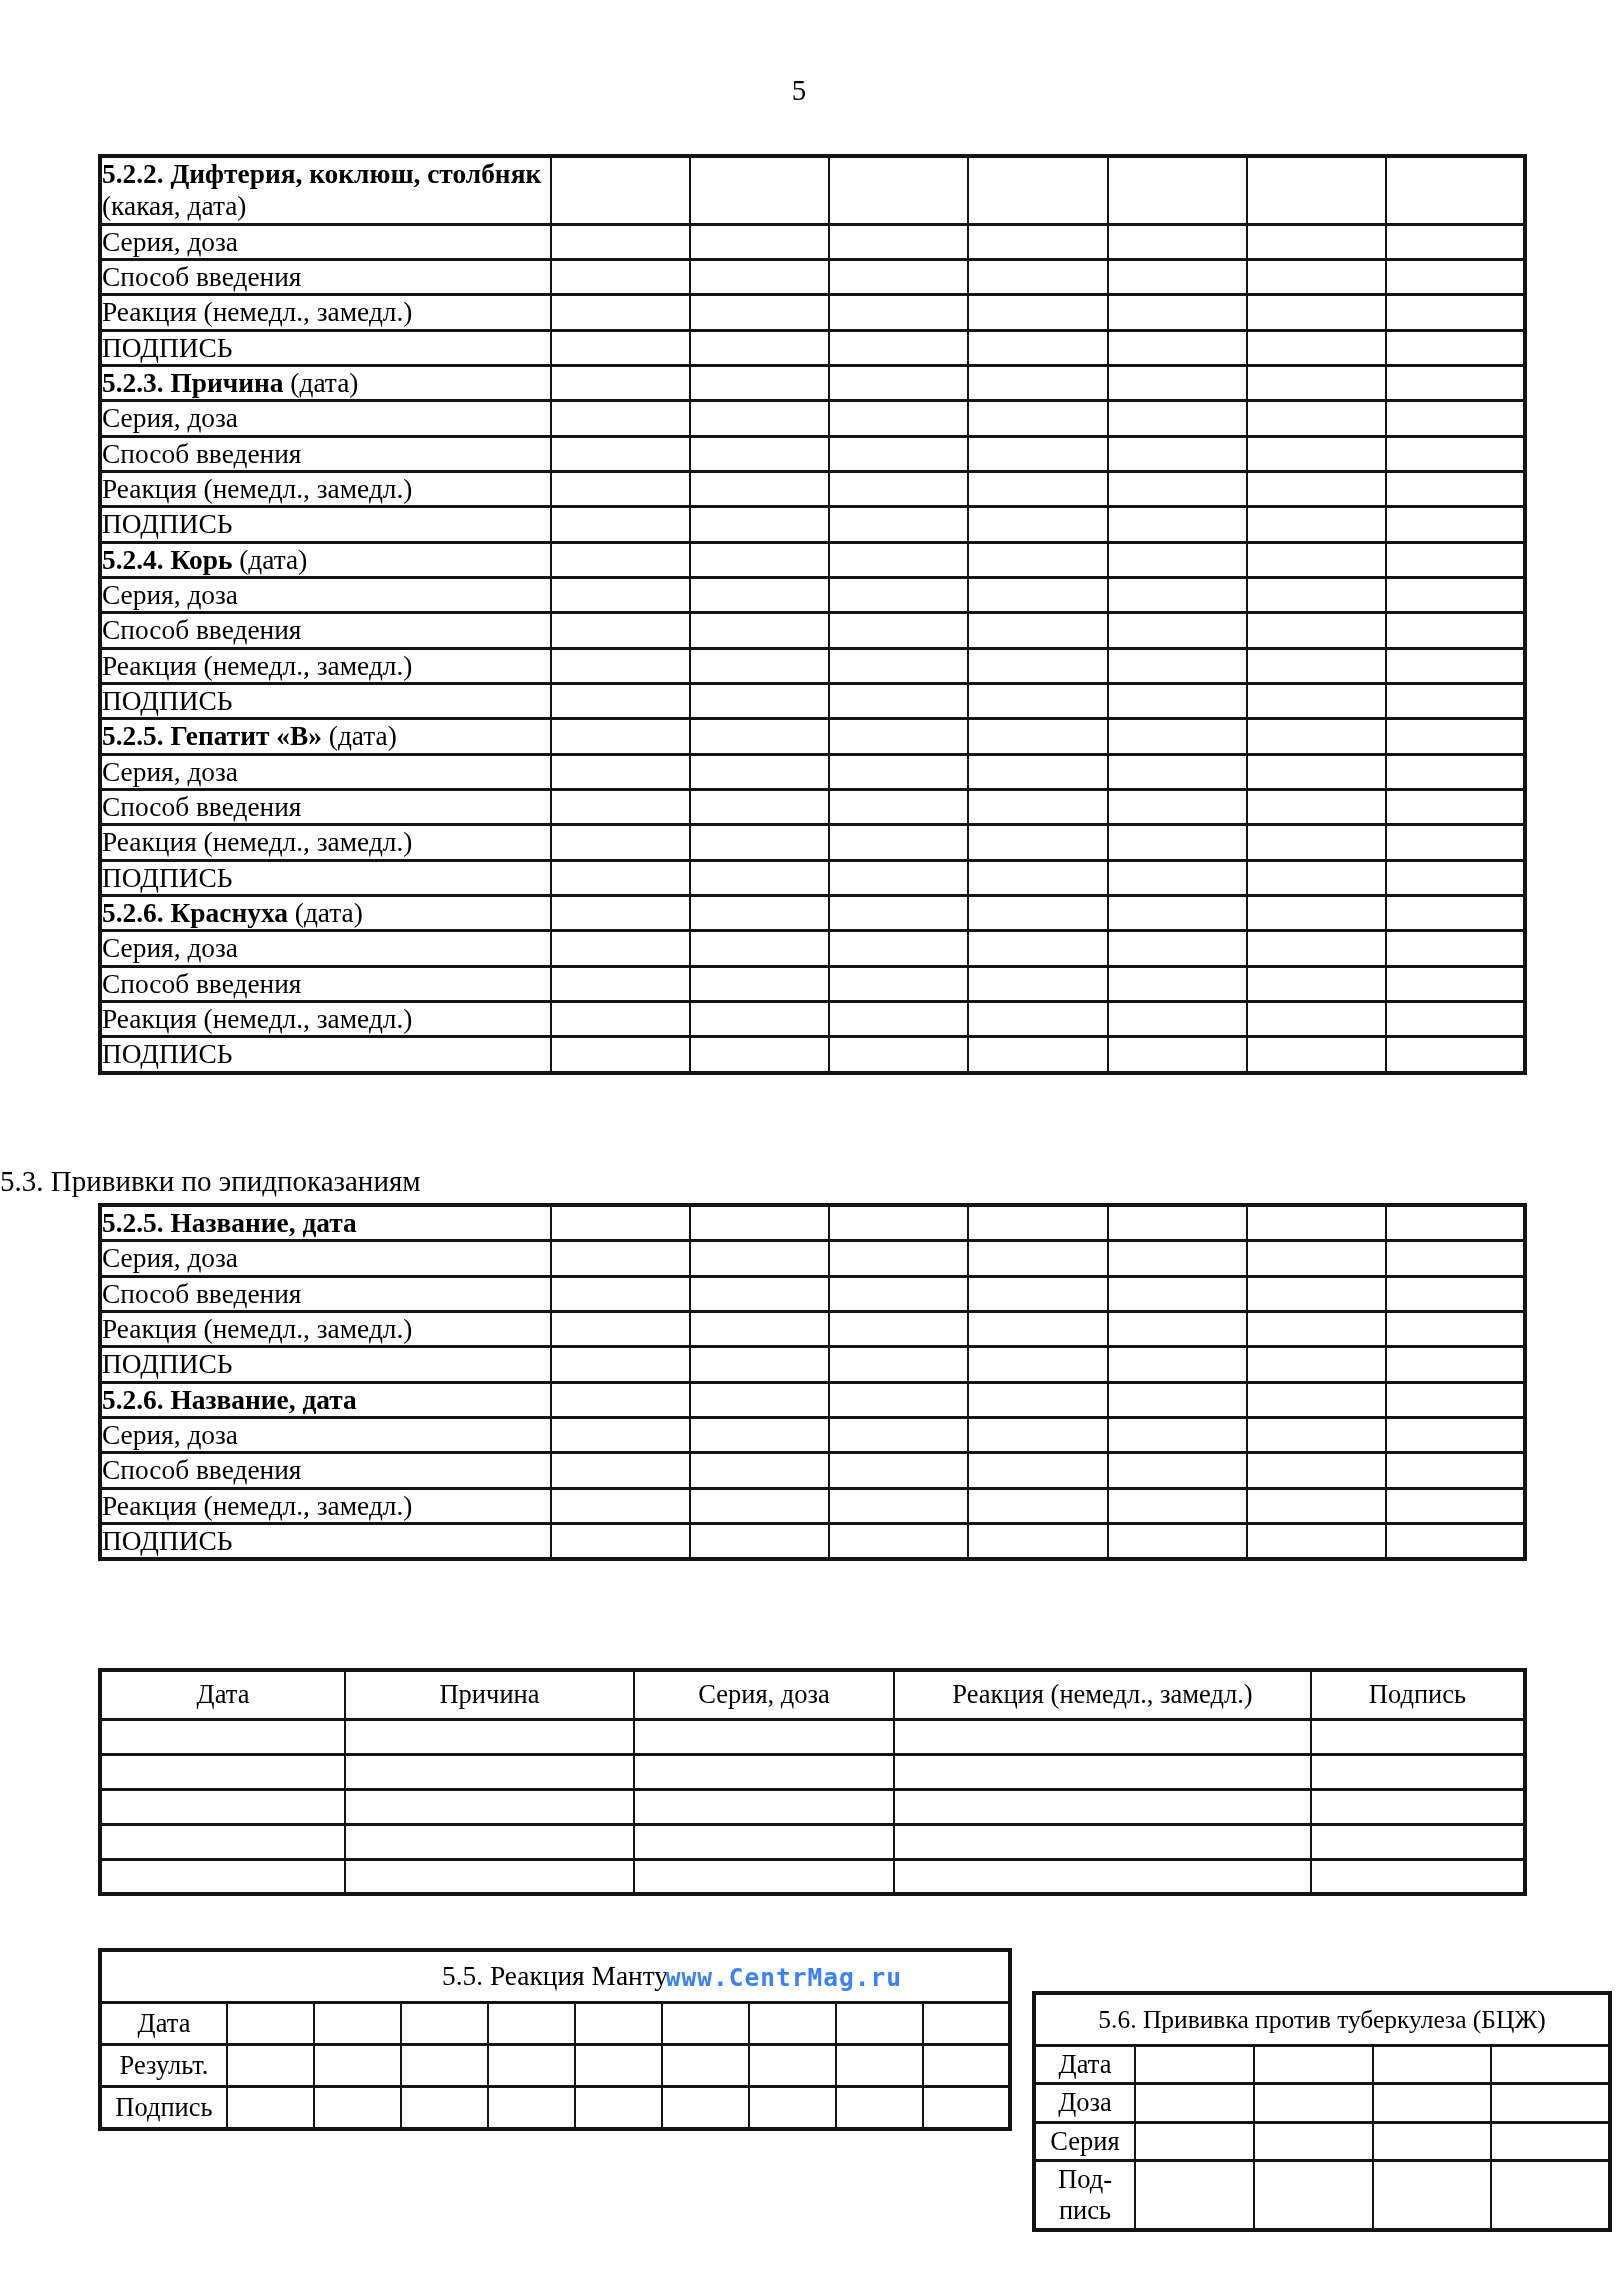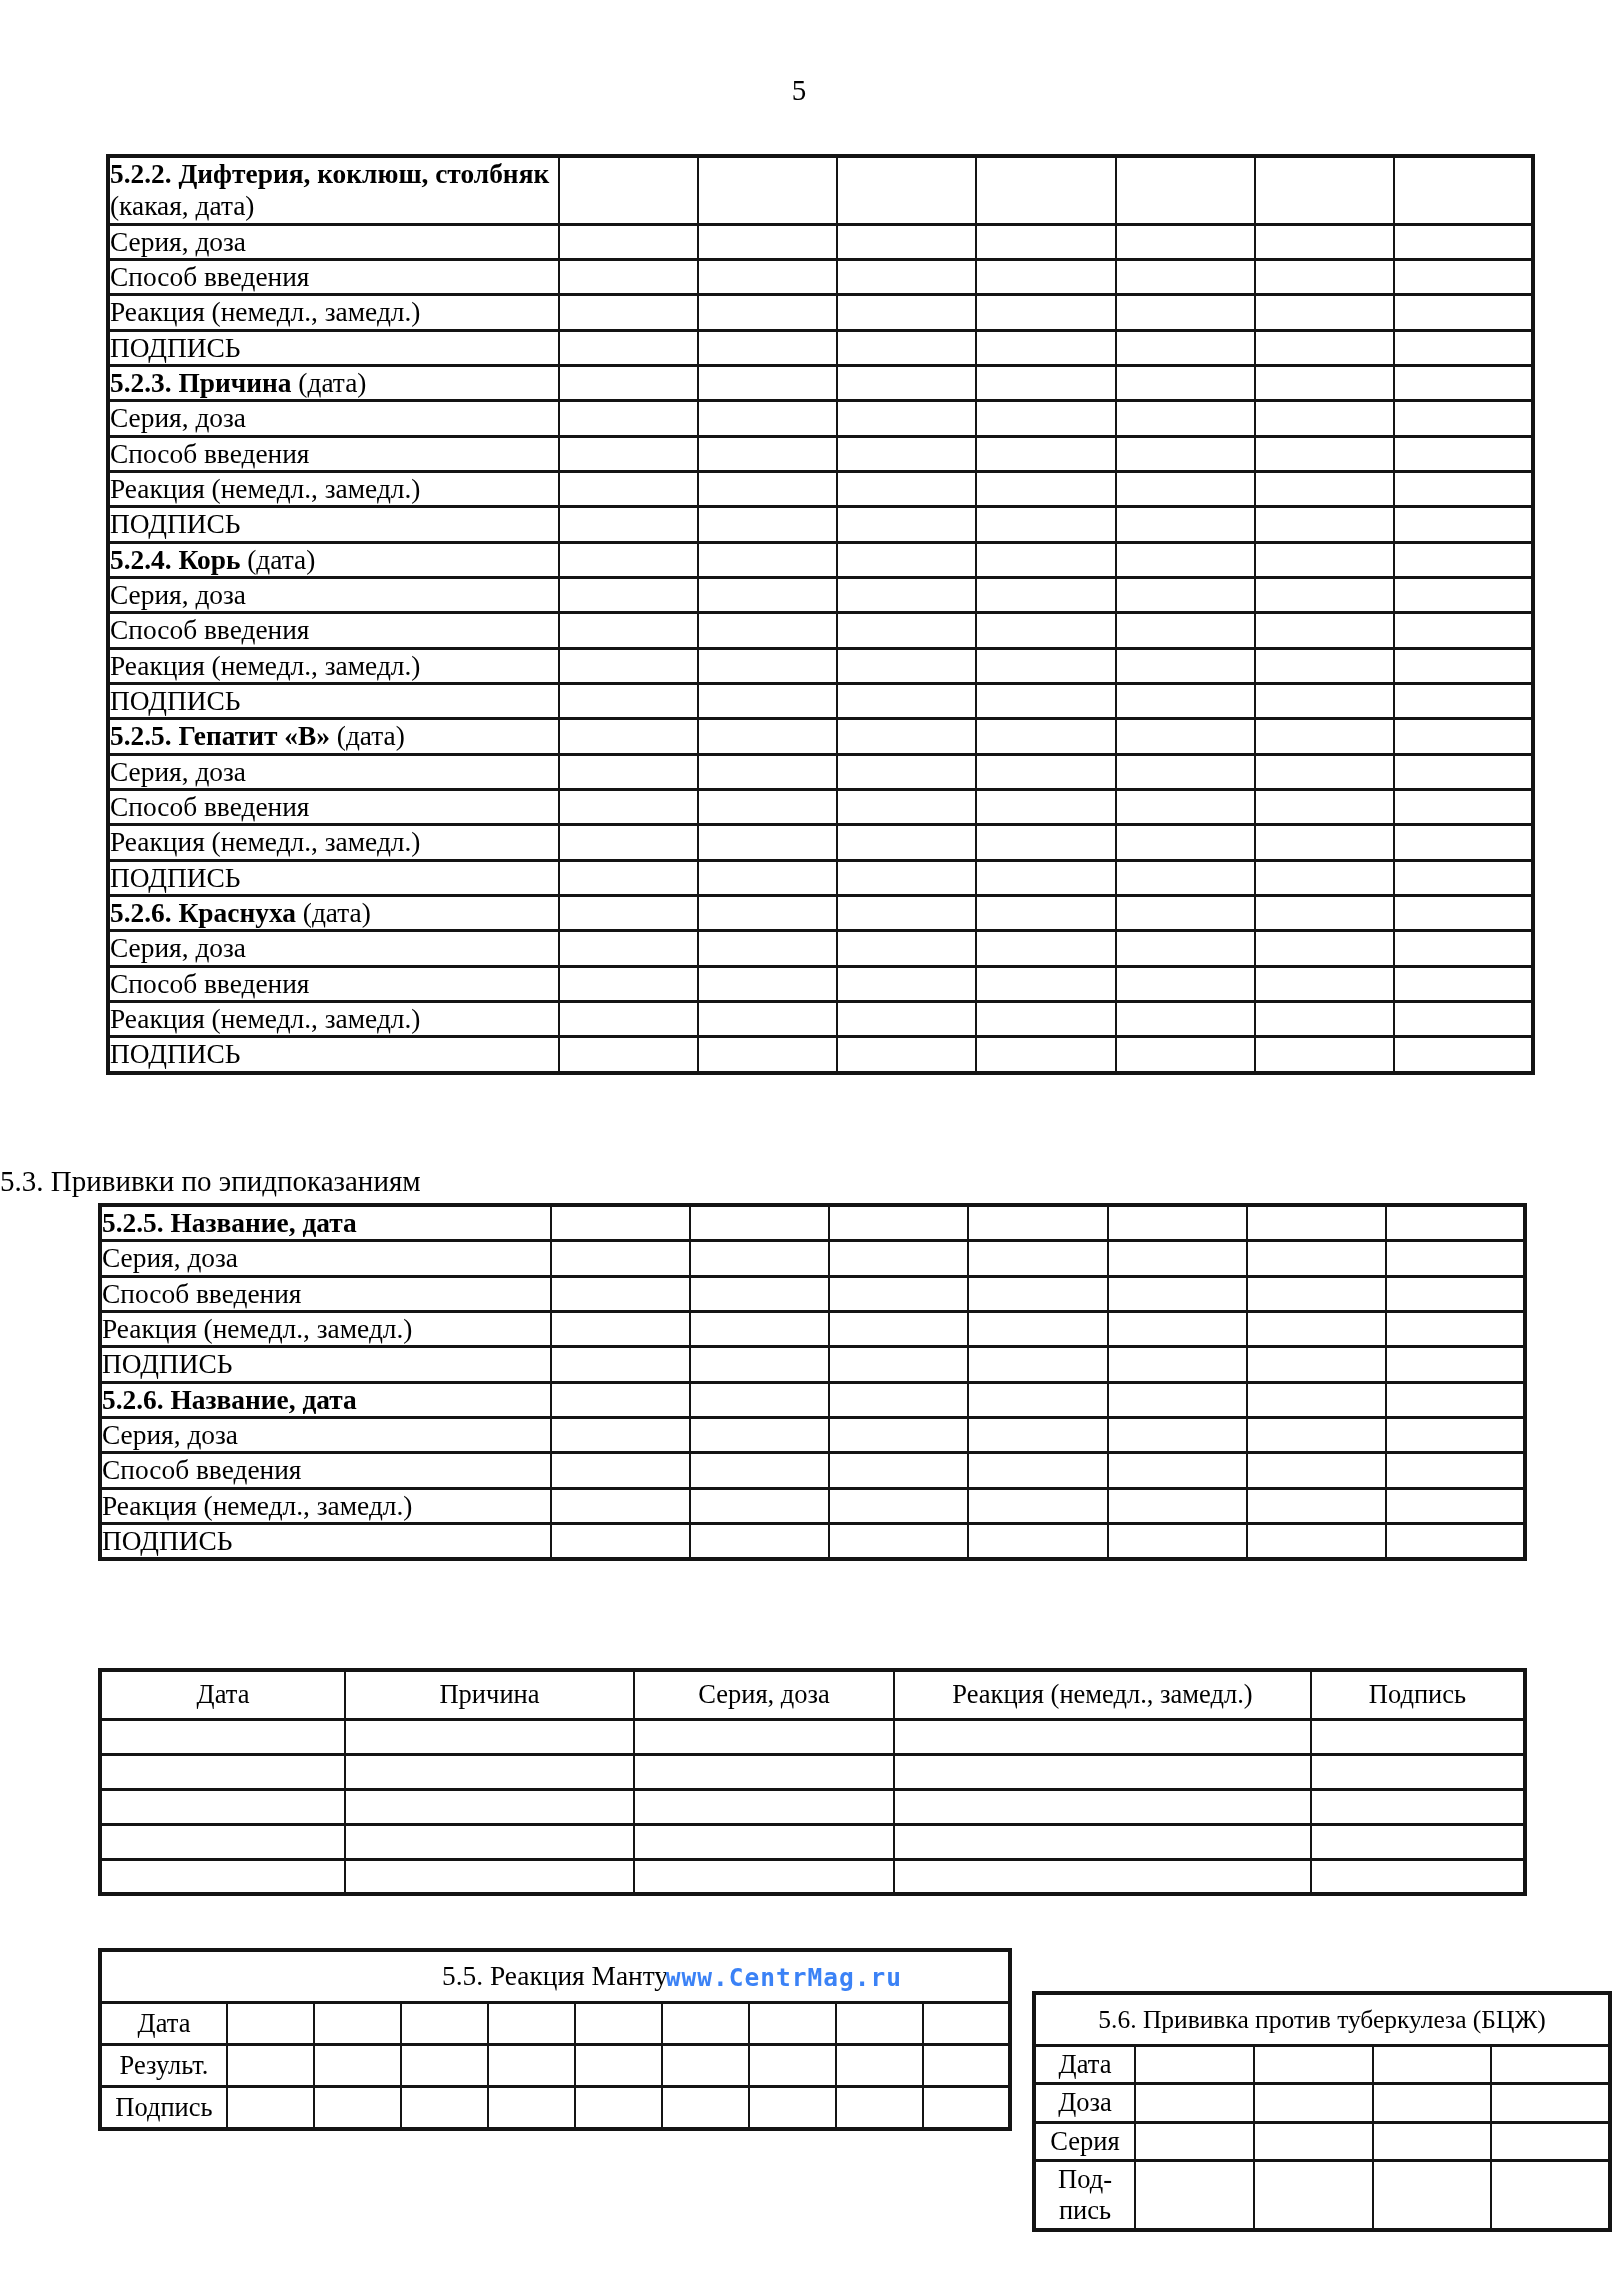--- a/index.html
+++ b/index.html
@@ -36,21 +36,21 @@
     padding:0;
   }
   .label-cell {
     padding:2px 9.8px;
     font-size:27.4px; line-height:1.18;
     text-align:left; vertical-align:middle;
     overflow:hidden;
   }
   .b { font-weight:bold; }
 
-  #table1 { left:106px; top:154px;  width:1429px; }
+  #table1 { left:98px; top:154px;  width:1429px; }
   #table2 { left:98px; top:1203px; width:1429px; }
   #table1 tr, #table2 tr { height:34px; }
   #table1 tr.tall { height:65px; }
 
   #table3 { left:98px; top:1668px; width:1429px; }
   #table3 thead tr { height:49px; }
   #table3 tbody tr { height:35px; }
   #table3 th {
     font-size:26.5px; font-weight:normal;
     text-align:center; vertical-align:middle;

